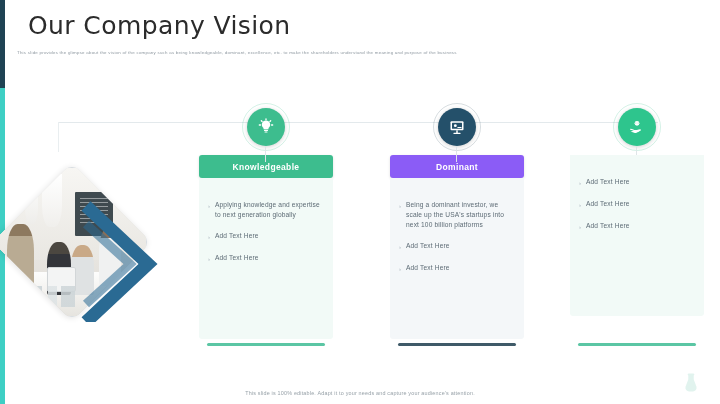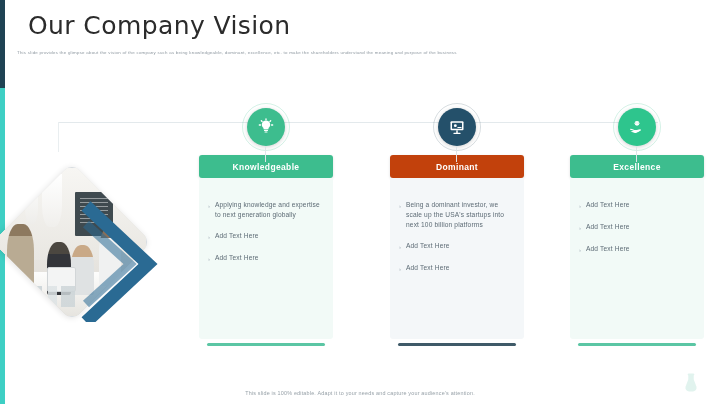--- a/index.html
+++ b/index.html
@@ -314,21 +314,21 @@
         <rect x="4.2" y="5" width="15.6" height="11" rx="1.2" fill="#ffffff"></rect>
         <rect x="6" y="6.8" width="12" height="7.4" rx="0.6" fill="#24506a"></rect>
         <circle cx="10" cy="10.4" r="1.7" fill="#ffffff"></circle>
         <path d="M13 12.6h4" stroke="#ffffff" stroke-width="1.2" stroke-linecap="round"></path>
         <rect x="11.1" y="16" width="1.8" height="3.2" fill="#ffffff"></rect>
         <rect x="7.6" y="18.8" width="8.8" height="1.5" rx="0.7" fill="#ffffff"></rect>
       </svg>
     </div>
     <div class="stem" style="left:66px; top:-9px;"></div>
 
-    <div class="card-head" style="background:#c2410c;">Dominant</div>
+    <div class="card-head" style="background:#8b5cf6;">Dominant</div>
 
     <div class="card-body navy" style="height:161px;">
       <div class="bullet-row">
         <span class="bullet-mark">›</span>
         <span class="bullet-text">Being a dominant investor, we scale up the USA's startups into next 100 billion platforms</span>
       </div>
       <div class="bullet-row">
         <span class="bullet-mark">›</span>
         <span class="bullet-text">Add Text Here</span>
       </div>
@@ -346,21 +346,20 @@
       <svg width="20" height="20" viewBox="0 0 24 24" fill="none">
         <circle cx="12" cy="7.6" r="2.9" fill="#ffffff"></circle>
         <circle cx="10.7" cy="7.2" r="0.55" fill="#2ec58d"></circle>
         <circle cx="13.3" cy="7.2" r="0.55" fill="#2ec58d"></circle>
         <path d="M4.3 14.6c2.4 0 3.4 1.6 5.2 1.6h3.3c.8 0 .8 1.1 0 1.1h-3" stroke="#ffffff" stroke-width="1.3" stroke-linecap="round" fill="none"></path>
         <path d="M9.6 16.2c2.4-.5 4.2-1.5 6-1.5 1.4 0 1.6 1.1.5 1.7l-4.6 2.4c-1 .5-1.9.5-2.9.1l-4.3-1.6" fill="#ffffff"></path>
       </svg>
     </div>
     <div class="stem" style="left:66px; top:-9px;"></div>
 
-    <div class="card-head" style="background:#3dbd8e;">Excellence</div>
 
     <div class="card-body green" style="height:161px;">
       <div class="bullet-row">
         <span class="bullet-mark">›</span>
         <span class="bullet-text">Add Text Here</span>
       </div>
       <div class="bullet-row">
         <span class="bullet-mark">›</span>
         <span class="bullet-text">Add Text Here</span>
       </div>

